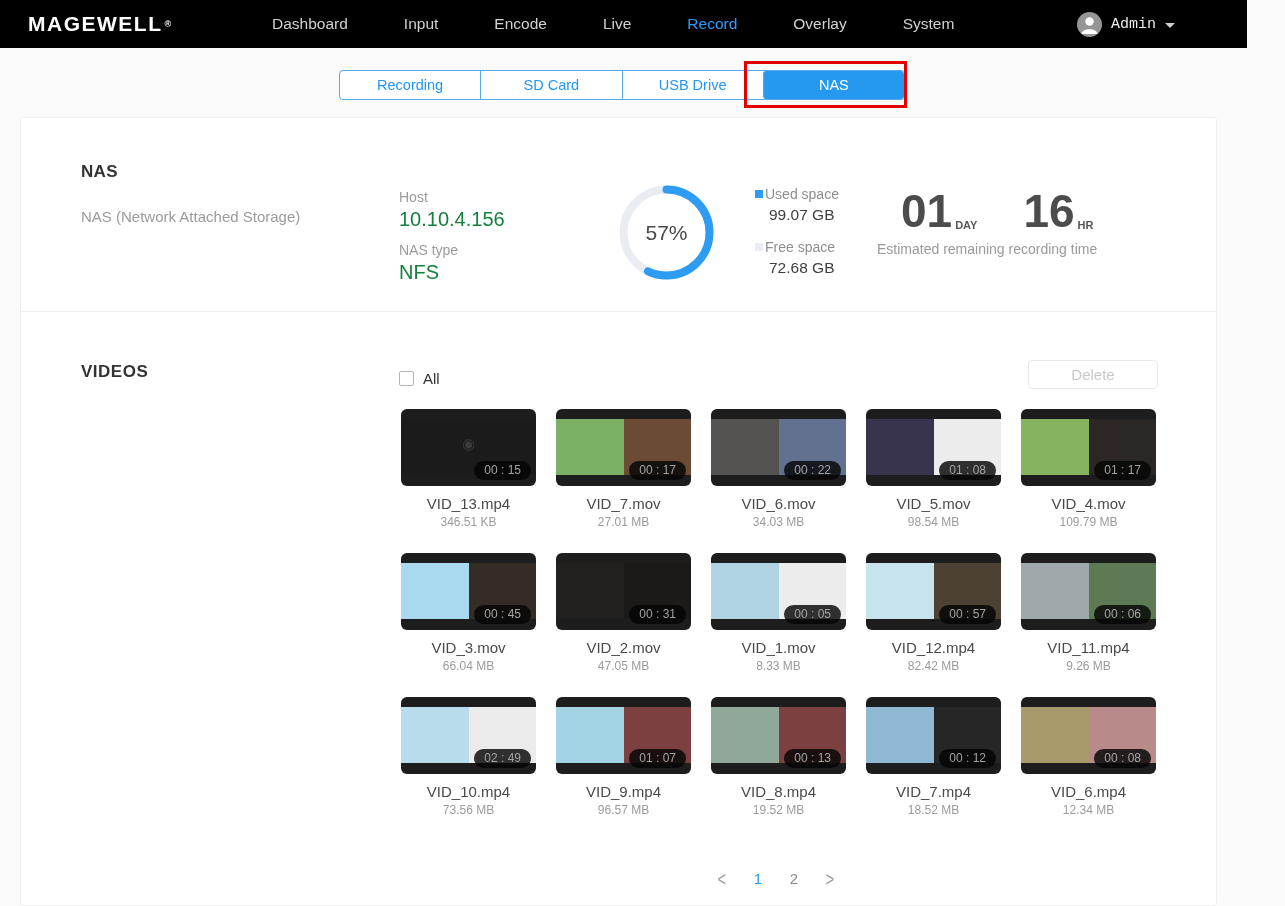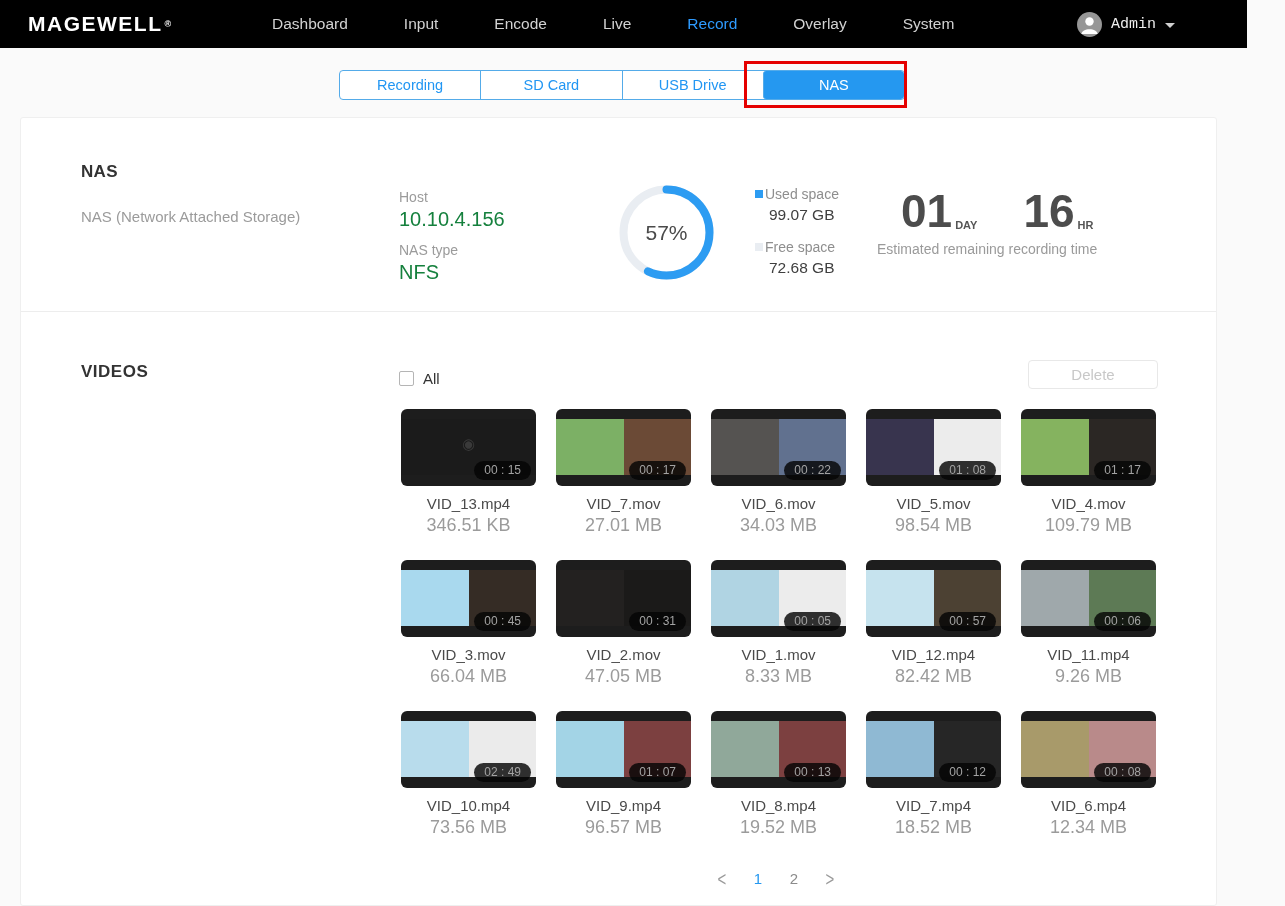--- a/index.html
+++ b/index.html
@@ -111,21 +111,21 @@
   .half { width:50%; height:100%; }
   .watermark {
     display:none; position:absolute; left:0; top:0; width:135px; height:77px;
     color:#3a3a3a; font-size:15px; text-align:center; line-height:70px;
   }
   .duration {
     position:absolute; right:5px; bottom:6px; background:rgba(5,5,5,0.82);
     color:#a3a3a3; font-size:12px; padding:2px 10px 3px; border-radius:10px;
   }
   .vname { margin-top:9px; font-size:15px; color:#4a4a4a; }
-  .vsize { margin-top:3px; font-size:18px; color:#9b9b9b; }
+  .vsize { margin-top:3px; font-size:12px; color:#9b9b9b; }
   
   .pagination {
     position:absolute; left:690px; top:748px; display:flex; align-items:center; gap:14px;
   }
   .page-btn {
     min-width:22px; height:24px; display:flex; align-items:center; justify-content:center;
     font-size:15px; color:#8b8b8b; cursor:pointer;
   }
   .page-btn.arrow { font-size:15px; color:#9a9a9a; transform:scaleY(1.4); }
   .page-btn.current { color:#2598f0; }

